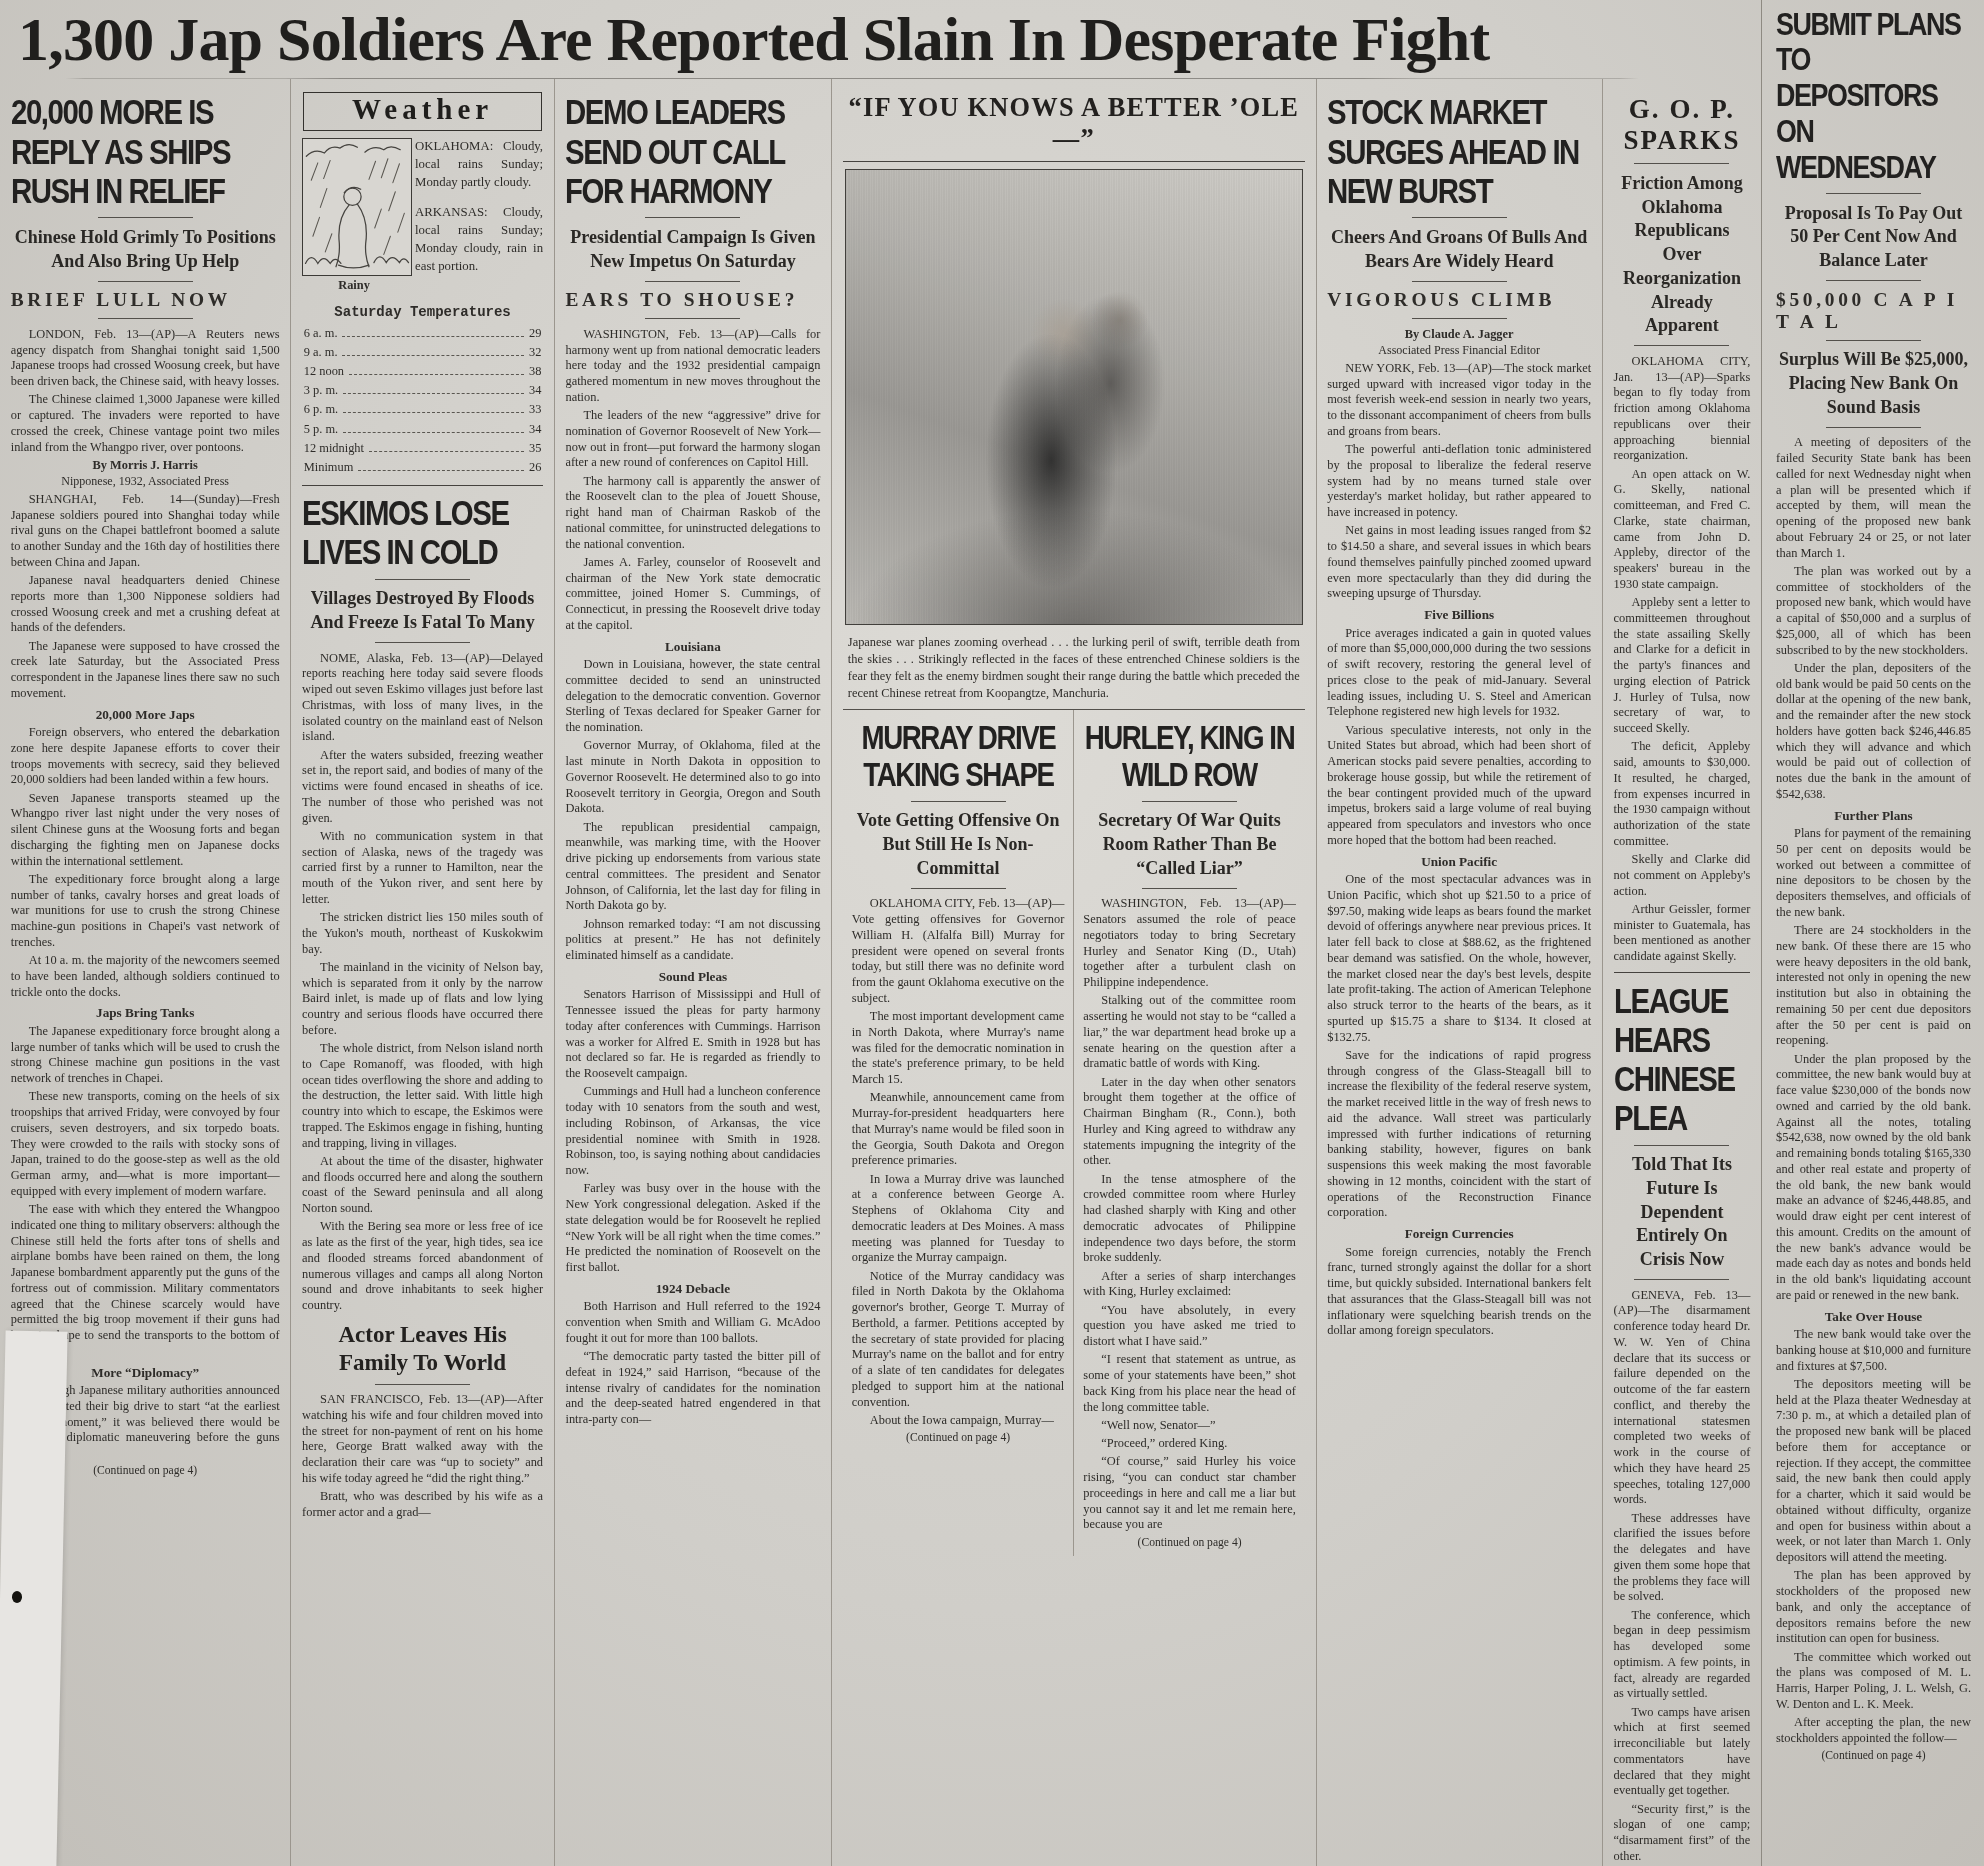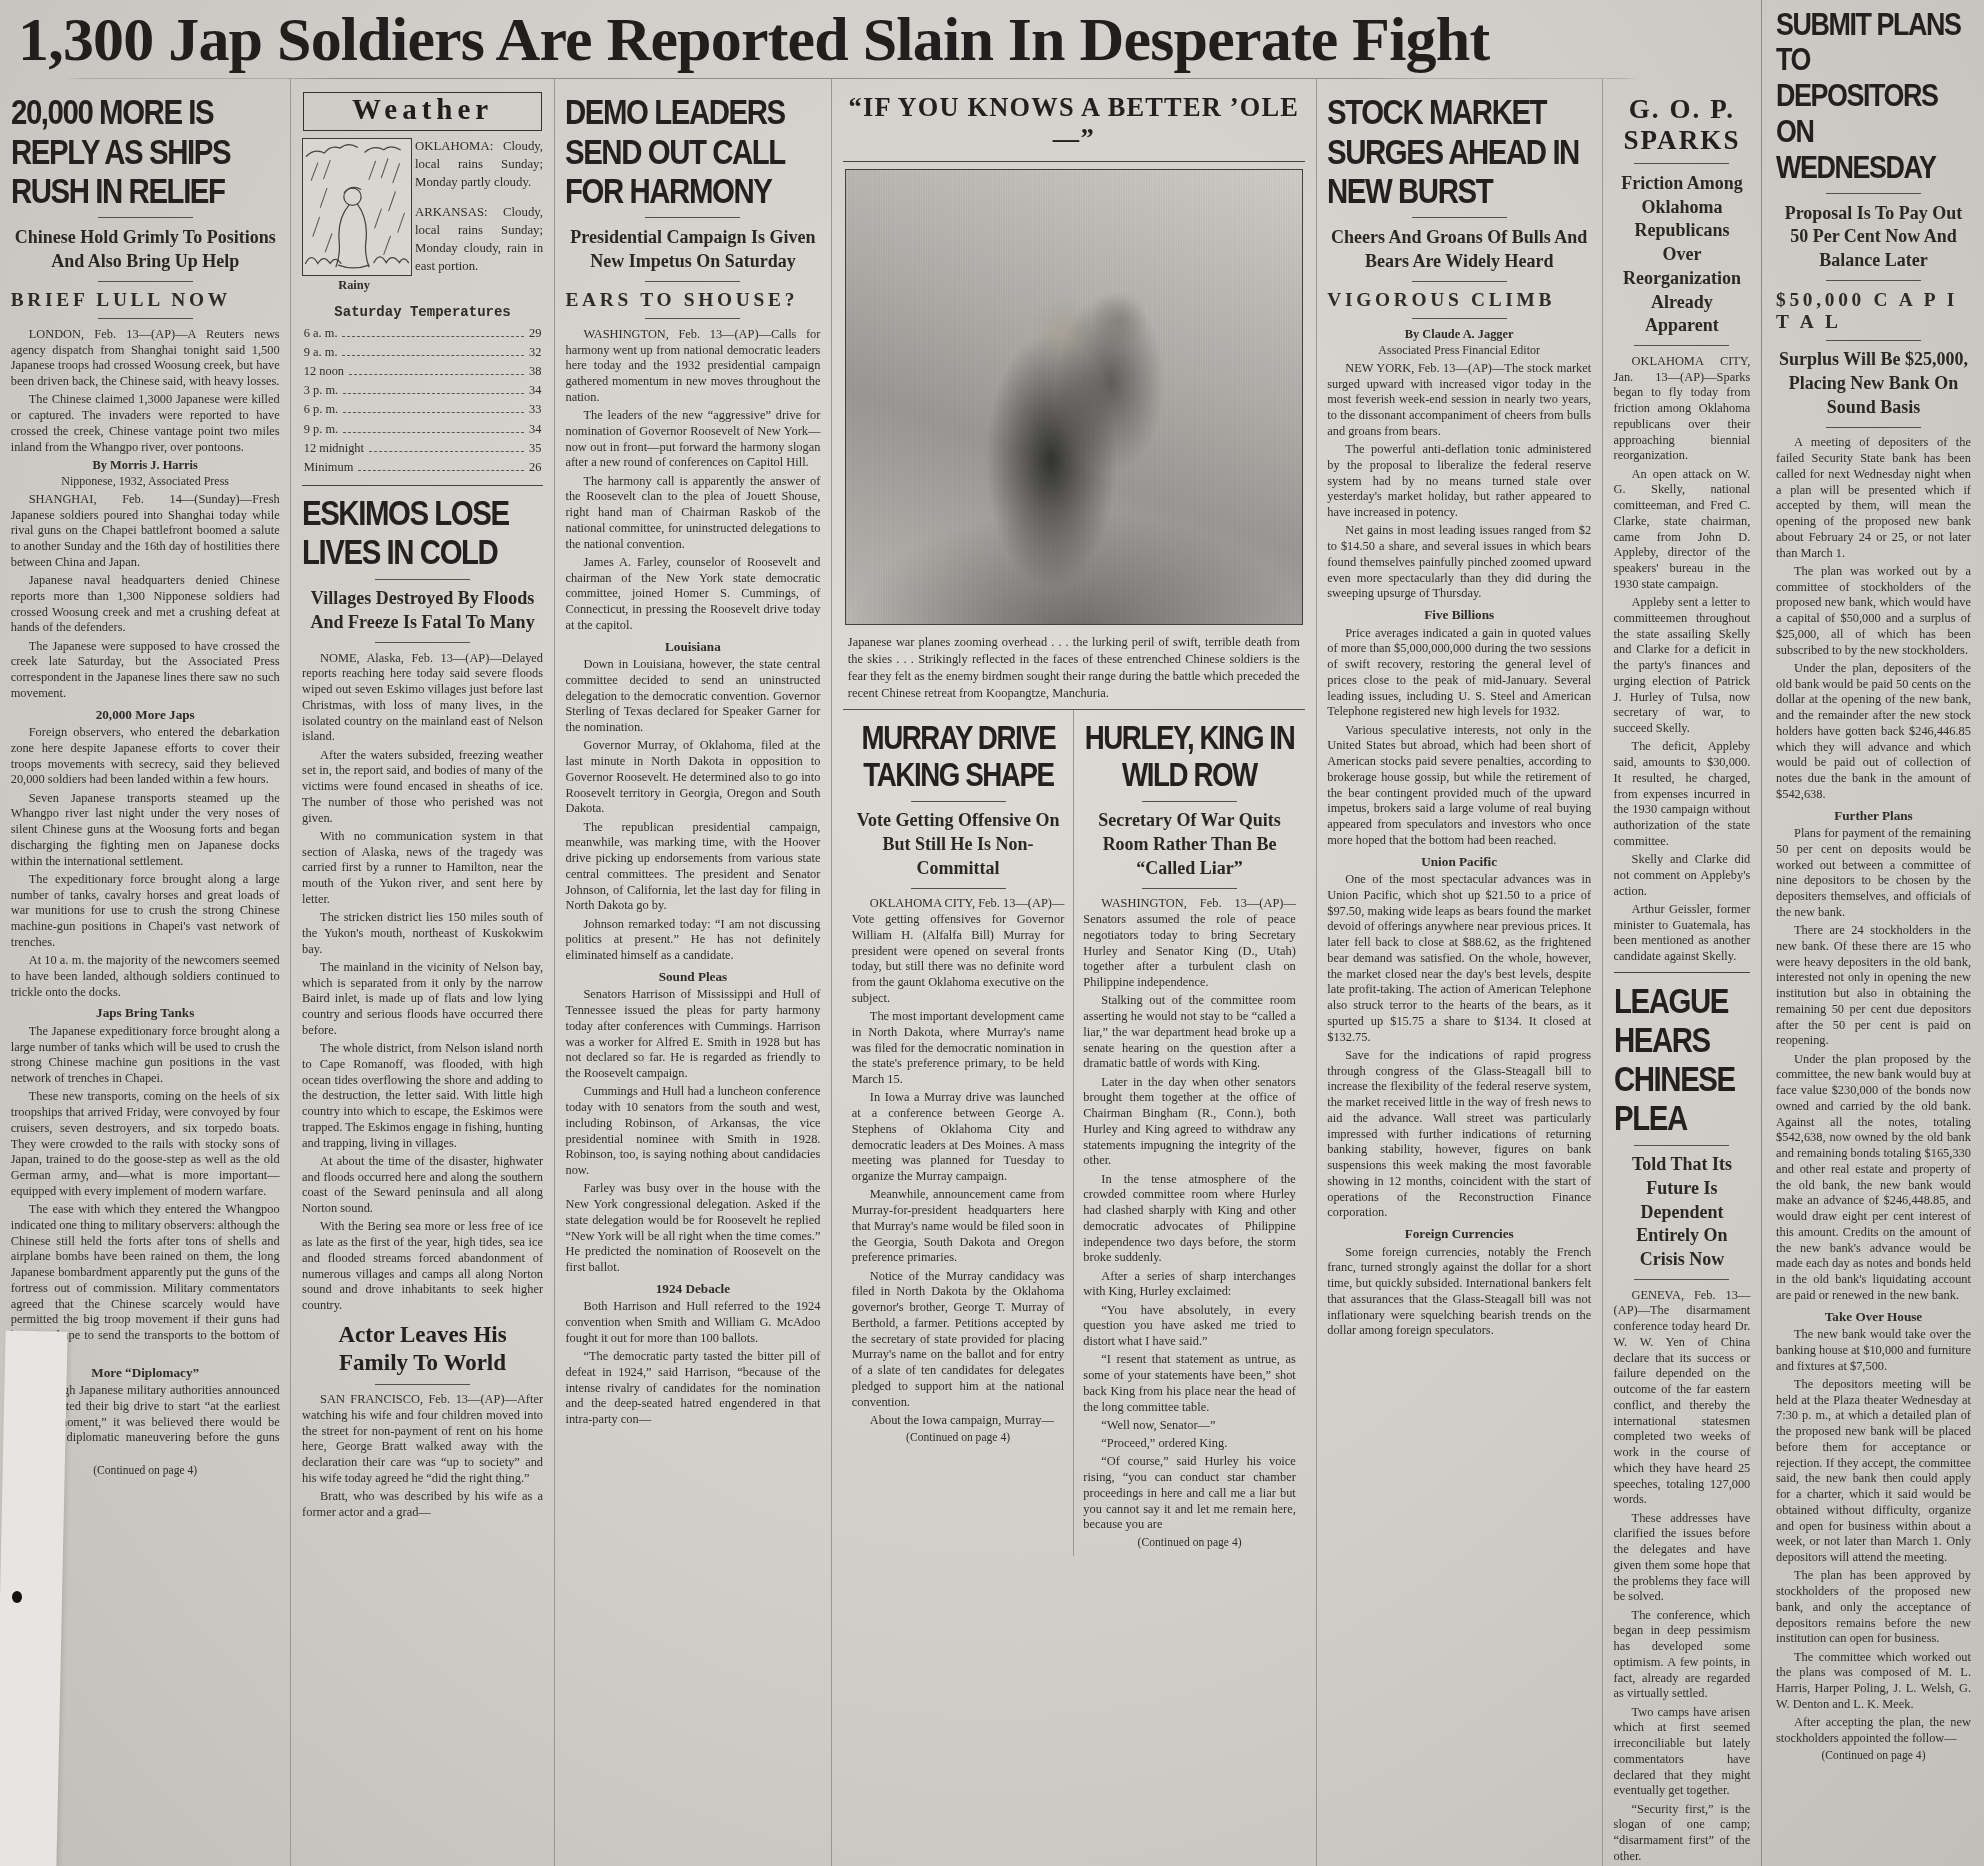--- a/index.html
+++ b/index.html
@@ -165,21 +165,21 @@
                 <span class="t-label">3 p. m.</span>
                 <span class="t-leader"></span>
                 <span class="t-value">34</span>
               </div>
               <div class="temp-row">
                 <span class="t-label">6 p. m.</span>
                 <span class="t-leader"></span>
                 <span class="t-value">33</span>
               </div>
               <div class="temp-row">
-                <span class="t-label">9 p. m.</span>
+                <span class="t-label">5 p. m.</span>
                 <span class="t-leader"></span>
                 <span class="t-value">34</span>
               </div>
               <div class="temp-row">
                 <span class="t-label">12 midnight</span>
                 <span class="t-leader"></span>
                 <span class="t-value">35</span>
               </div>
               <div class="temp-row">
                 <span class="t-label">Minimum</span>
@@ -245,22 +245,22 @@
         <p class="caption">Japanese war planes zooming overhead . . . the lurking peril of swift, terrible death from the skies . . . Strikingly reflected in the faces of these entrenched Chinese soldiers is the fear they felt as the enemy birdmen sought their range during the battle which preceded the recent Chinese retreat from Koopangtze, Manchuria.</p>
         <div class="subcols">
           <section class="subcol">
             <h2 class="head-gothic center-gothic">MURRAY DRIVE TAKING SHAPE</h2>
             <div class="rule-short"></div>
             <h3 class="deck">Vote Getting Offensive On But Still He Is Non-Committal</h3>
             <div class="rule-short"></div>
             <div class="body-block">
                 <div class="para">OKLAHOMA CITY, Feb. 13—(AP)—Vote getting offensives for Governor William H. (Alfalfa Bill) Murray for president were opened on several fronts today, but still there was no definite word from the gaunt Oklahoma executive on the subject.</div>
                 <div class="para">The most important development came in North Dakota, where Murray's name was filed for the democratic nomination in the state's preference primary, to be held March 15.</div>
+                <div class="para">Meanwhile, announcement came from Murray-for-president headquarters here that Murray's name would be filed soon in the Georgia, South Dakota and Oregon preference primaries.</div>
                 <div class="para">In Iowa a Murray drive was launched at a conference between George A. Stephens of Oklahoma City and democratic leaders at Des Moines. A mass meeting was planned for Tuesday to organize the Murray campaign.</div>
-                <div class="para">Meanwhile, announcement came from Murray-for-president headquarters here that Murray's name would be filed soon in the Georgia, South Dakota and Oregon preference primaries.</div>
                 <div class="para">Notice of the Murray candidacy was filed in North Dakota by the Oklahoma governor's brother, George T. Murray of Berthold, a farmer. Petitions accepted by the secretary of state provided for placing Murray's name on the ballot and for entry of a slate of ten candidates for delegates pledged to support him at the national convention.</div>
                 <div class="para">About the Iowa campaign, Murray—</div>
                 <div class="continued">(Continued on page 4)</div>
               </div>
           </section>
           <section class="subcol">
             <h2 class="head-gothic center-gothic">HURLEY, KING IN WILD ROW</h2>
             <div class="rule-short"></div>
             <h3 class="deck">Secretary Of War Quits Room Rather Than Be “Called Liar”</h3>
             <div class="rule-short"></div>

